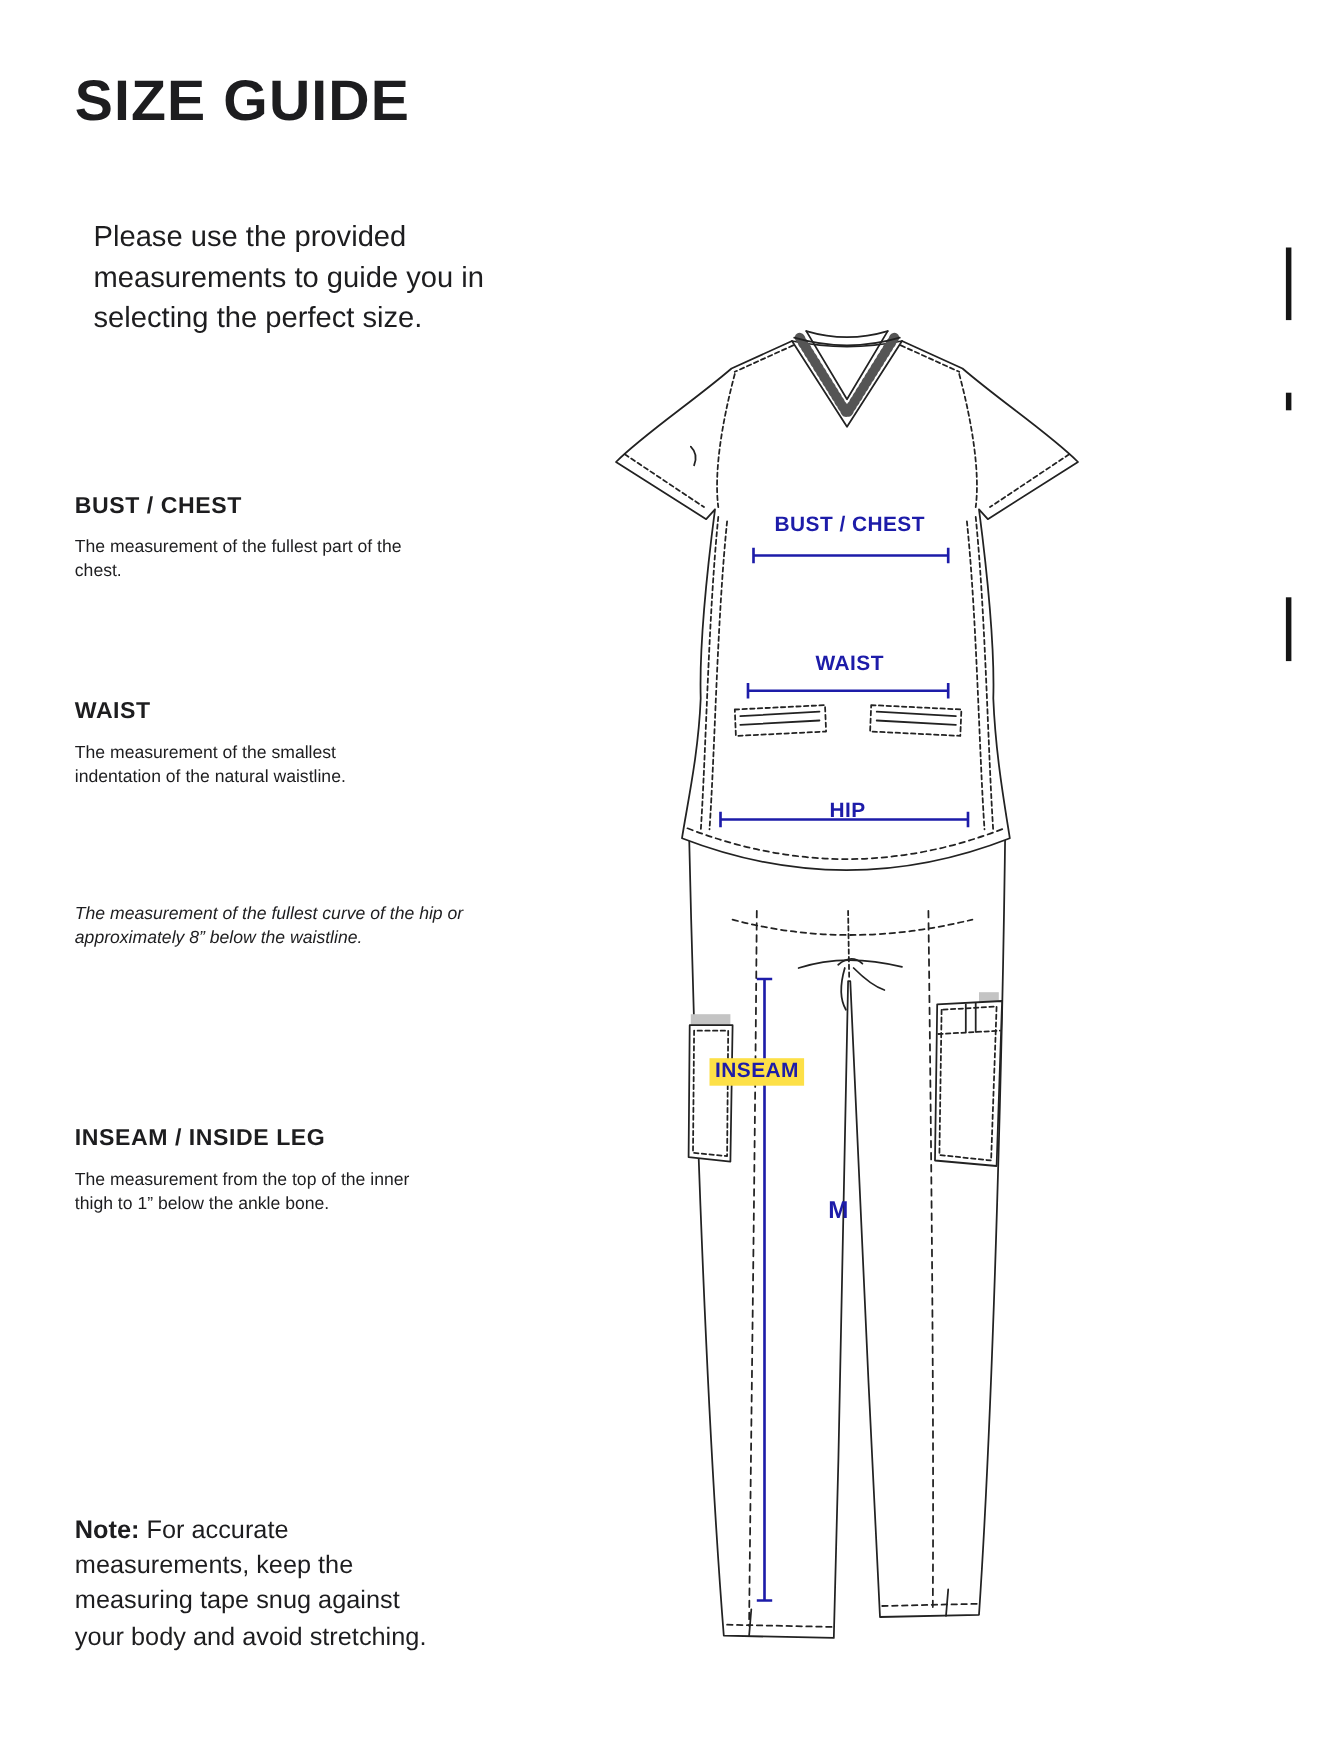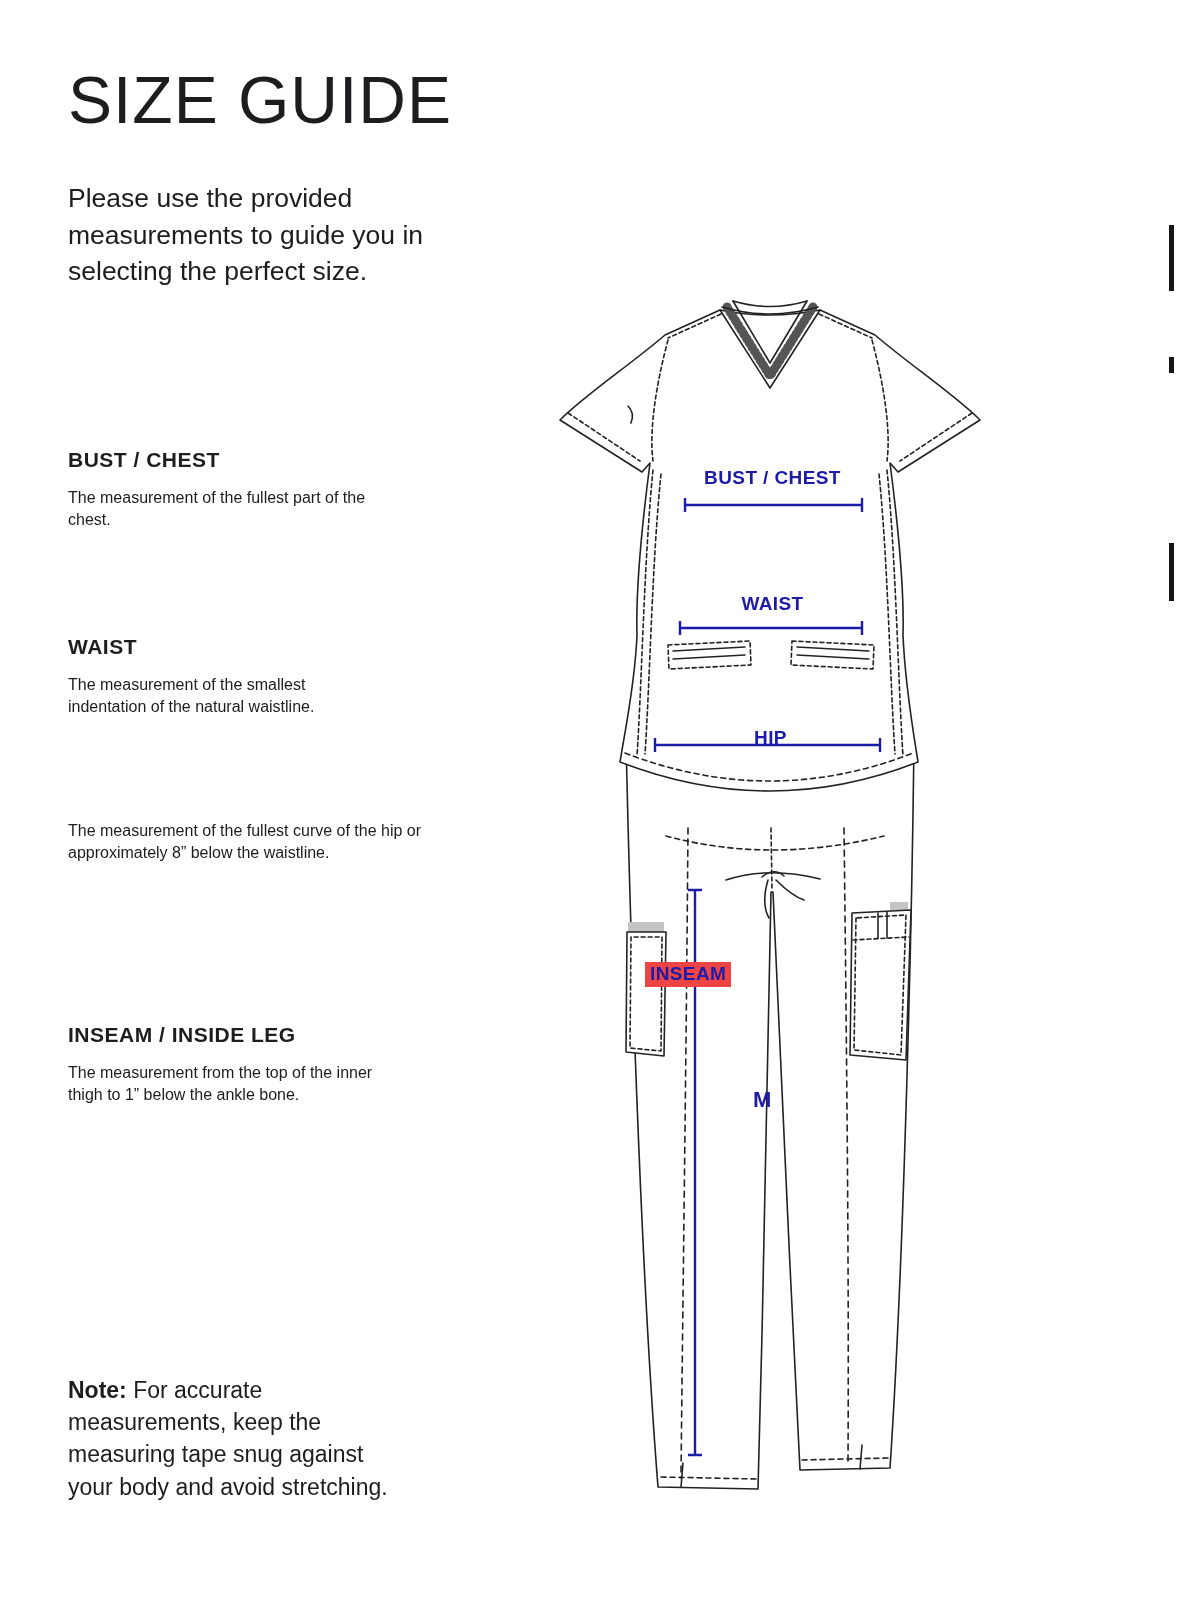--- a/index.html
+++ b/index.html
@@ -3,46 +3,46 @@
 <meta charset="utf-8">
 <style>
   html,body { margin:0; padding:0; background:#ffffff; }
   .page {
     position:relative; width:1200px; height:1600px; background:#fff;
     font-family:"Liberation Sans","DejaVu Sans",sans-serif;
     color:var(--ink,#1d1d1f); overflow:hidden;
   }
   .title {
     position:absolute; left:68px; top:62px; margin:0;
-    font-size:66px; font-weight:normal; letter-spacing:1px; color:var(--ink,#1d1d1f);
+    font-size:52px; font-weight:bold; letter-spacing:1px; color:var(--ink,#1d1d1f);
   }
   .intro {
-    position:absolute; left:68px; top:180px; width:430px; margin:0;
+    position:absolute; left:68px; top:180px; width:430px; margin:17px;
     font-size:26.5px; line-height:1.38;
   }
   .section { position:absolute; left:68px; }
   .section h3 { margin:0 0 15px 0; font-size:21px; font-weight:bold; letter-spacing:0.5px; }
   .section p  { margin:0; font-size:16px; line-height:1.4; }
   .s1 { top:448px; }  .s1 p { width:300px; }
   .s2 { top:635px; }  .s2 p { width:308px; }
-  .s3 { top:820px; }  .s3 p { width:380px; }
+  .s3 { top:820px; }  .s3 p { width:380px;font-style:italic; }
   .s4 { top:1023px; } .s4 p { width:338px; }
   .note {
     position:absolute; left:68px; top:1374px; width:335px; margin:0;
     font-size:23px; line-height:1.4;
   }
   .note b { font-weight:bold; }
   .diagram { position:absolute; left:540px; top:280px; width:460px; height:1235px; }
   .diagram svg { position:absolute; left:0; top:0; }
   .mlabel {
     position:absolute; color:var(--accent,#1d1ca9); font-weight:bold;
     font-size:19px; letter-spacing:0.4px; line-height:1.1; white-space:nowrap;
   }
   .mlabel.center { text-align:center; }
-  .mlabel.boxed { background:#ef4444; padding:2px 5px; }
+  .mlabel.boxed { background:#fde047; padding:2px 5px; }
   .mlabel.size  { font-size:22px; letter-spacing:0; }
   .edge-mark { position:absolute; left:1169px; width:5px; background:#151515; }
 </style>
 </head>
 <body>
 
 <div class="page">
 
   <h1 class="title">SIZE GUIDE</h1>
 

